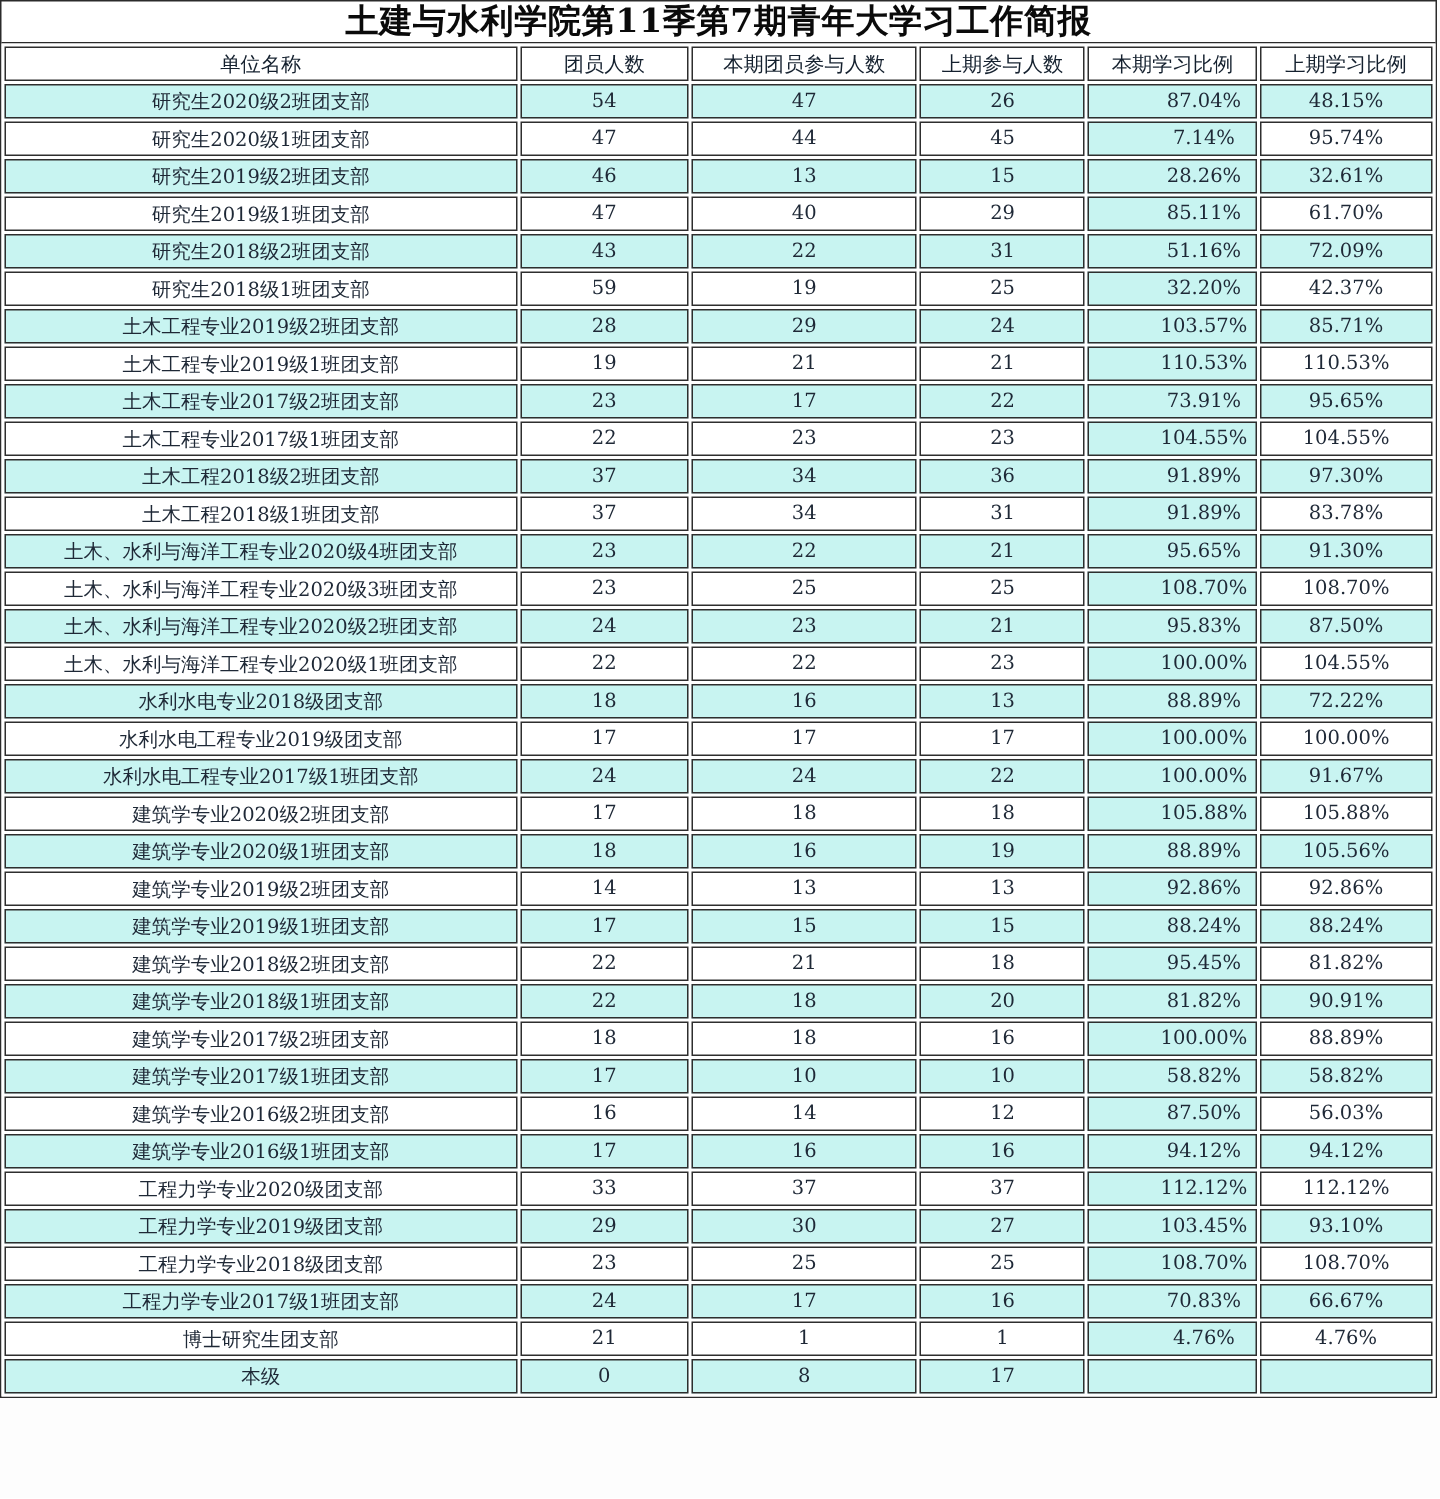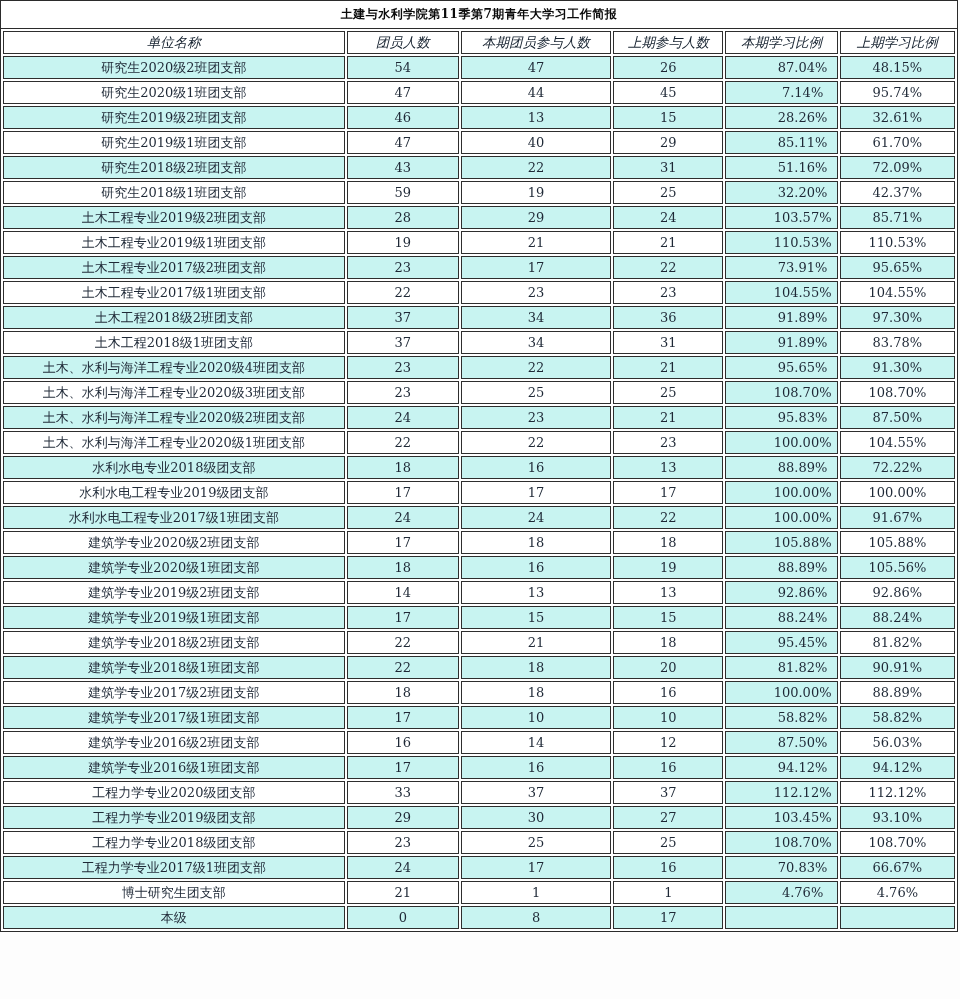--- a/index.html
+++ b/index.html
@@ -19,21 +19,21 @@
   .report {
     width: 958px;
     box-sizing: border-box;
     border: 1px solid #2b2b2b;
     background: #ffffff;
   }
   .report-title {
     height: 27px;
     line-height: 27px;
     text-align: center;
-    font-size: 12px;
+    font-size: 22px;
     font-weight: bold;
     color: #0a0a0a;
     letter-spacing: 0.5px;
     border-bottom: 1px solid #2b2b2b;
     white-space: nowrap;
     overflow: hidden;
   }
   table.report-table {
     border-collapse: separate;
     border-spacing: 2px;
@@ -51,21 +51,20 @@
     font-weight: normal;
     color: #1e2836;
     padding: 0 2px;
     overflow: hidden;
     white-space: nowrap;
     background: #ffffff;
   }
   .report-table th {
     font-size: 13.5px;
     color: #14202e;
-    font-style: italic;
   }
   
   .report-table tr.alt td { background: #c8f4f1; }
   
   .report-table td.cur-ratio { background: #c8f4f1; padding-left: 44px; }
   col.c-name  { width: 341px; }
   col.c-num   { width: 112px; }
   col.c-cur   { width: 150px; }
   col.c-prev  { width: 110px; }
   col.c-ratio { width: 112px; }

